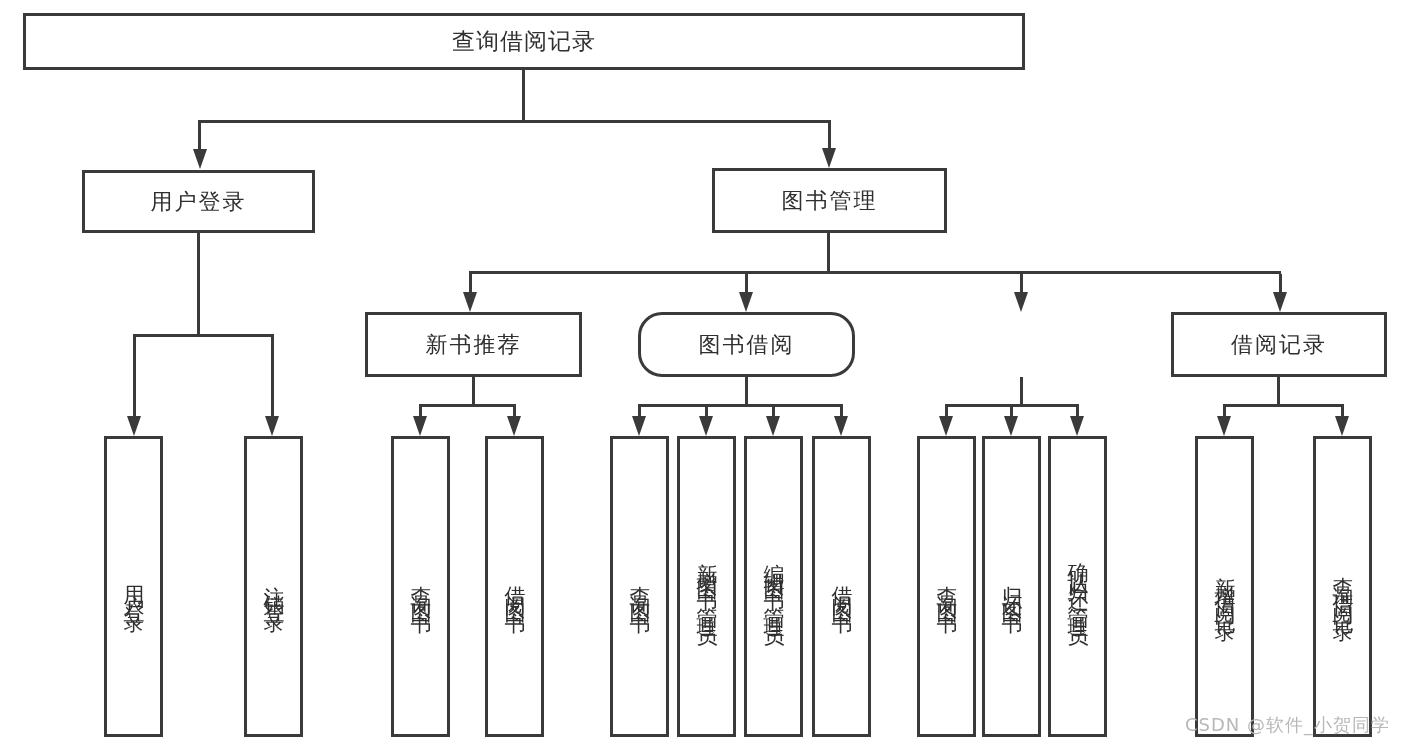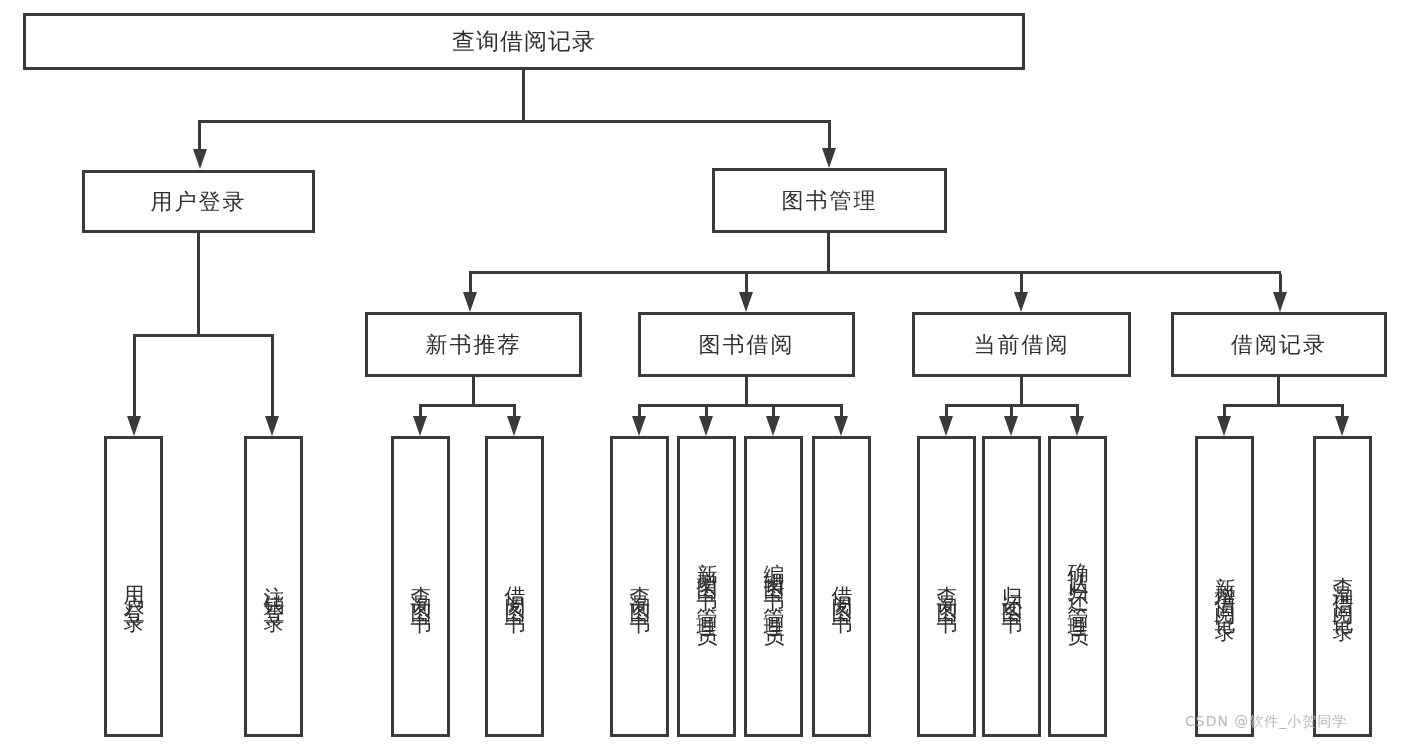--- a/index.html
+++ b/index.html
@@ -18,21 +18,21 @@
     font-size:21px;letter-spacing:9px;line-height:1;white-space:nowrap;
   }
   .ln{position:absolute;background:#3a3a3a;z-index:1;}
   .tri{
     position:absolute;width:0;height:0;z-index:1;
     border-left:7px solid transparent;border-right:7px solid transparent;
     border-top:20px solid #3a3a3a;
   }
   .watermark{
     position:absolute;left:1185px;top:713px;z-index:6;
-    color:#b8b8b8;font-size:14px;white-space:nowrap;letter-spacing:1px;
+    color:#b8b8b8;font-size:18px;white-space:nowrap;letter-spacing:1px;
   }
 </style>
 </head>
 <body>
 
 <div class="canvas">
 
   <div class="box" style="left:23px;top:13px;width:1002px;height:57px;">
     <span class="title-label">查询借阅记录</span>
   </div>
@@ -65,25 +65,22 @@
   <div class="ln" style="left:745px;top:274px;width:3px;height:18px;"></div>
   <div class="tri" style="left:739px;top:292px;"></div>
   <div class="ln" style="left:1020px;top:274px;width:3px;height:18px;"></div>
   <div class="tri" style="left:1014px;top:292px;"></div>
   <div class="ln" style="left:1279px;top:274px;width:3px;height:18px;"></div>
   <div class="tri" style="left:1273px;top:292px;"></div>
 
   <div class="box" style="left:365px;top:312px;width:217px;height:65px;">
     <span class="hlabel">新书推荐</span>
   </div>
-  <div class="box" style="left:638px;top:312px;width:217px;height:65px;">
+  <div class="box" style="left:638px;top:312px;width:217px;height:65px;border-radius:24px;">
     <span class="hlabel">图书借阅</span>
-  </div>
-  <div class="box" style="left:912px;top:312px;width:219px;height:65px;">
-    <span class="hlabel">当前借阅</span>
   </div>
   <div class="box" style="left:1171px;top:312px;width:216px;height:65px;">
     <span class="hlabel">借阅记录</span>
   </div>
 
   <div class="ln" style="left:472px;top:377px;width:3px;height:29px;"></div>
   <div class="ln" style="left:419px;top:404px;width:97px;height:3px;"></div>
   <div class="ln" style="left:419px;top:407px;width:3px;height:10px;"></div>
   <div class="tri" style="left:413px;top:416px;"></div>
   <div class="ln" style="left:513px;top:407px;width:3px;height:10px;"></div>

